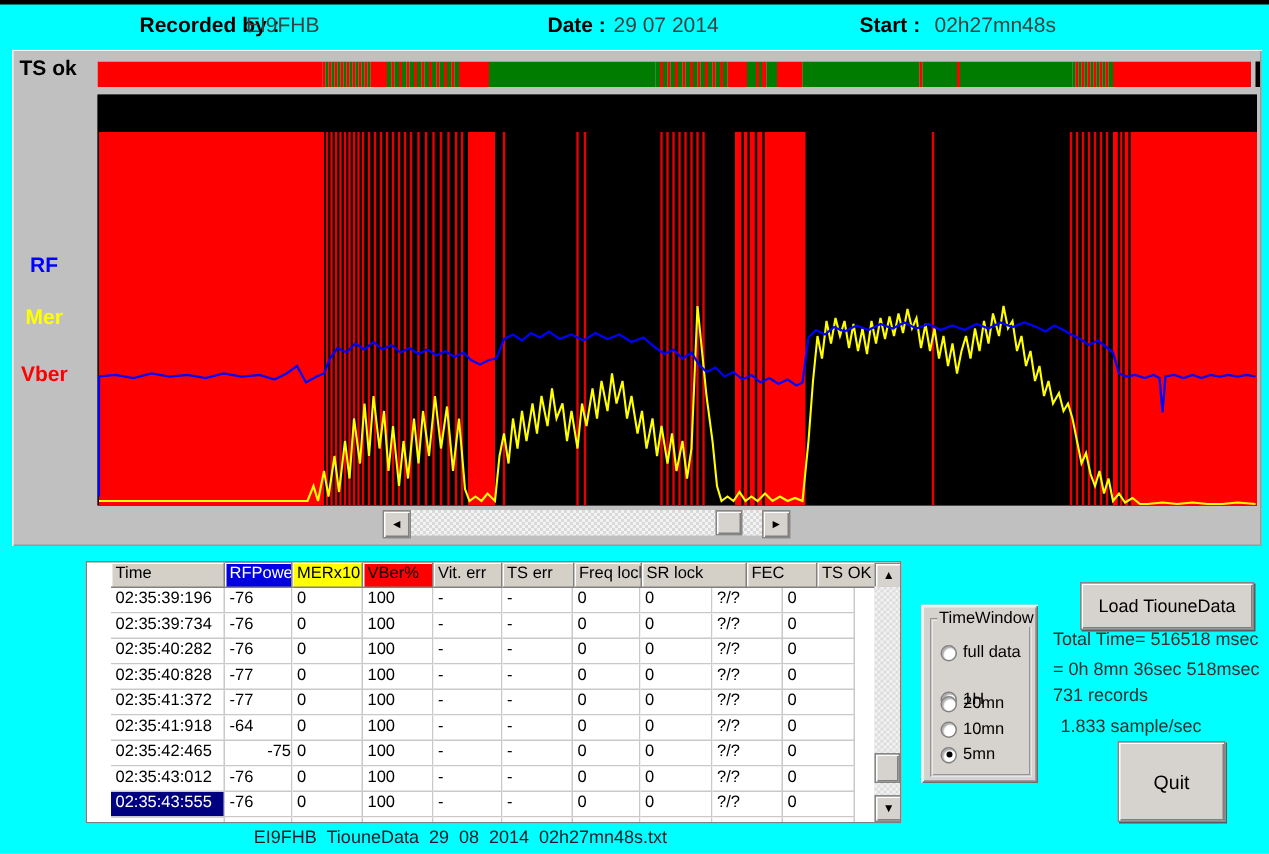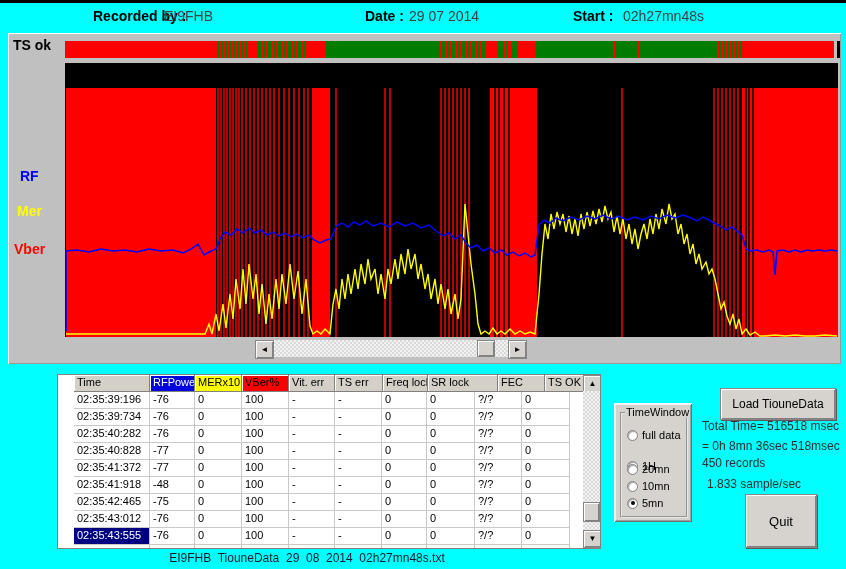--- a/index.html
+++ b/index.html
@@ -331,33 +331,33 @@
         <div class="tcell" style="width: 47px;">100</div>
         <div class="tcell" style="width: 46px;">-</div>
         <div class="tcell" style="width: 47px;">-</div>
         <div class="tcell" style="width: 45px;">0</div>
         <div class="tcell" style="width: 48px;">0</div>
         <div class="tcell" style="width: 47px;">?/?</div>
         <div class="tcell" style="width: 48px;">0</div>
       </div>
       <div class="trow">
         <div class="tcell" style="width: 76px;">02:35:41:918</div>
-        <div class="tcell" style="width: 45px;">-48</div>
+        <div class="tcell" style="width: 45px;">-64</div>
         <div class="tcell" style="width: 47px;">0</div>
         <div class="tcell" style="width: 47px;">100</div>
         <div class="tcell" style="width: 46px;">-</div>
         <div class="tcell" style="width: 47px;">-</div>
         <div class="tcell" style="width: 45px;">0</div>
         <div class="tcell" style="width: 48px;">0</div>
         <div class="tcell" style="width: 47px;">?/?</div>
         <div class="tcell" style="width: 48px;">0</div>
       </div>
       <div class="trow">
         <div class="tcell" style="width: 76px;">02:35:42:465</div>
-        <div class="tcell" style="width: 45px;">-75</div>
+        <div class="tcell" style="width: 45px; text-align: right;">-75</div>
         <div class="tcell" style="width: 47px;">0</div>
         <div class="tcell" style="width: 47px;">100</div>
         <div class="tcell" style="width: 46px;">-</div>
         <div class="tcell" style="width: 47px;">-</div>
         <div class="tcell" style="width: 45px;">0</div>
         <div class="tcell" style="width: 48px;">0</div>
         <div class="tcell" style="width: 47px;">?/?</div>
         <div class="tcell" style="width: 48px;">0</div>
       </div>
       <div class="trow">
@@ -432,17 +432,17 @@
           </span>
           <span class="radio-label">5mn</span>
         </div>
       </div>
   </div>
 </div>
 
 <div class="abs btn3d" id="load-btn">Load TiouneData</div>
 <span class="abs stat" id="stat-total">Total Time= 516518 msec</span>
 <span class="abs stat" id="stat-duration">= 0h 8mn 36sec 518msec</span>
-<span class="abs stat" id="stat-records">450 records</span>
+<span class="abs stat" id="stat-records">731 records</span>
 <span class="abs stat" id="stat-rate">1.833 sample/sec</span>
 <div class="abs btn3d" id="quit-btn">Quit</div>
 
 <div class="abs" id="footer">EI9FHB  TiouneData  29  08  2014  02h27mn48s.txt</div>
 
 </body></html>

